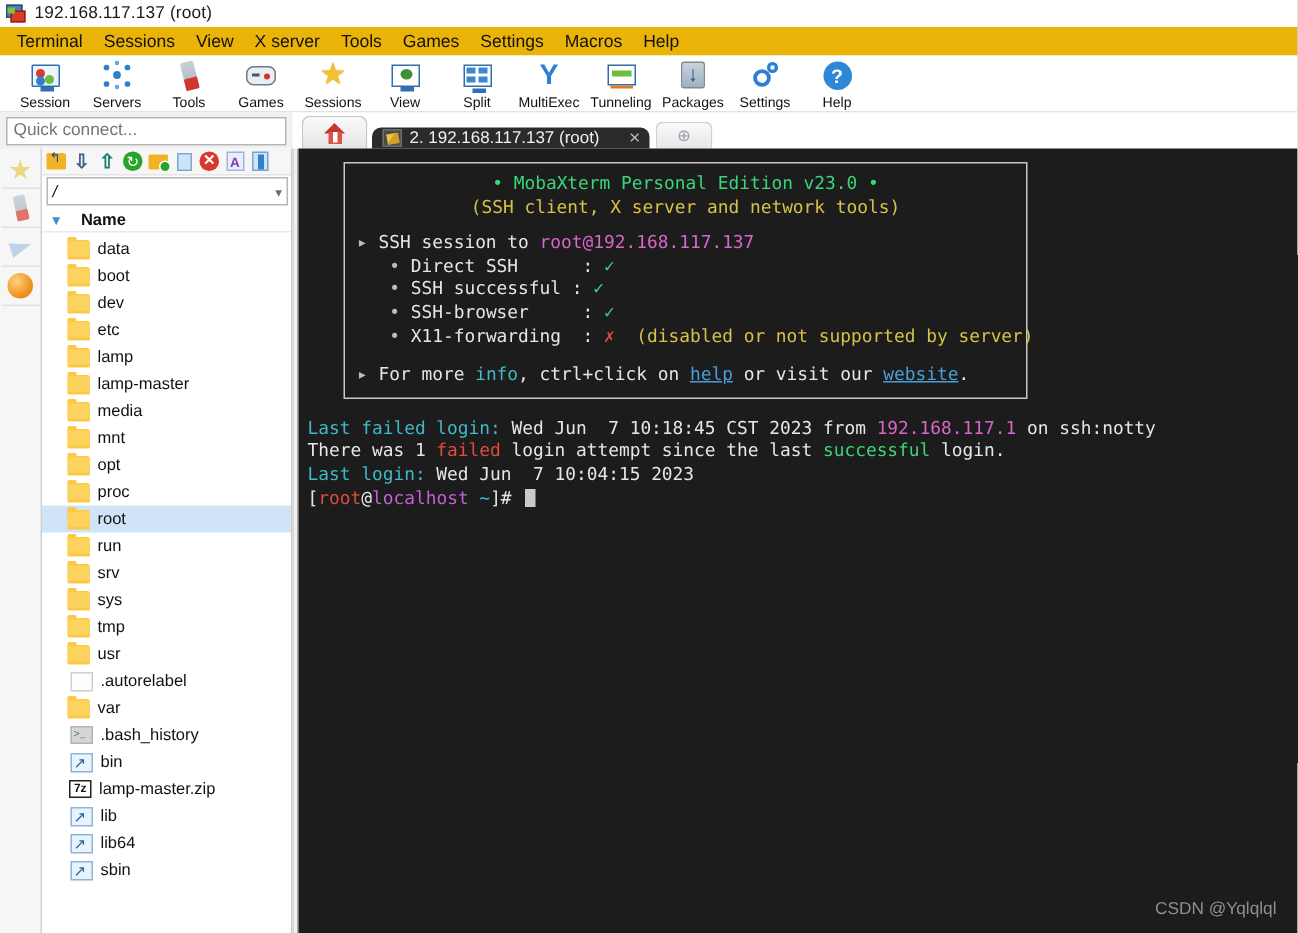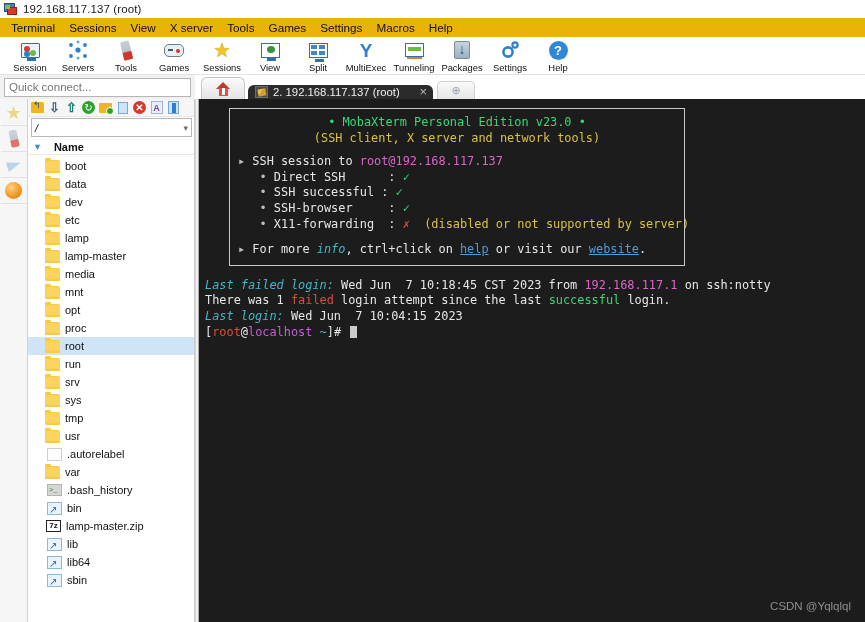--- a/index.html
+++ b/index.html
@@ -363,21 +363,21 @@
     padding: 6px 8px 7px 8px;
     background: #1c1c1c;
   }
   .wl { white-space: pre; }
   .center { text-align: center; }
   .t-green  { color: #3ad77a; }
   .t-yellow { color: #d7c245; }
   .t-white  { color: #e6e6e6; }
   .t-pink   { color: #d966c9; }
   .t-magenta{ color: #c45fd8; }
-  .t-cyan   { color: #3fb9c9; font-style: italic; }
+  .t-cyan   { color: #3fb9c9; }
   .t-red    { color: #e04b3e; }
   .t-grey   { color: #bdbdbd; }
   .t-link   { color: #4a9ed8; text-decoration: underline; }
 
   .term-body { padding: 12px 0 0 6px; }
   .term-line { white-space: pre; }
   .cursor {
     display: inline-block;
     width: 7px; height: 12px;
     background: #c9c9c9;
@@ -604,25 +604,25 @@
       </div>
 
       <div class="fb-header">
         <span class="sort-caret">▼</span>
         <span>Name</span>
       </div>
 
       <div class="fb-list" id="file-list">
           <div class="fb-row">
             <div class="ficon f-folder"></div>
+            <span class="rn">data</span>
+          </div>
+          <div class="fb-row">
+            <div class="ficon f-folder"></div>
             <span class="rn">boot</span>
-          </div>
-          <div class="fb-row">
-            <div class="ficon f-folder"></div>
-            <span class="rn">data</span>
           </div>
           <div class="fb-row">
             <div class="ficon f-folder"></div>
             <span class="rn">dev</span>
           </div>
           <div class="fb-row">
             <div class="ficon f-folder"></div>
             <span class="rn">etc</span>
           </div>
           <div class="fb-row">

